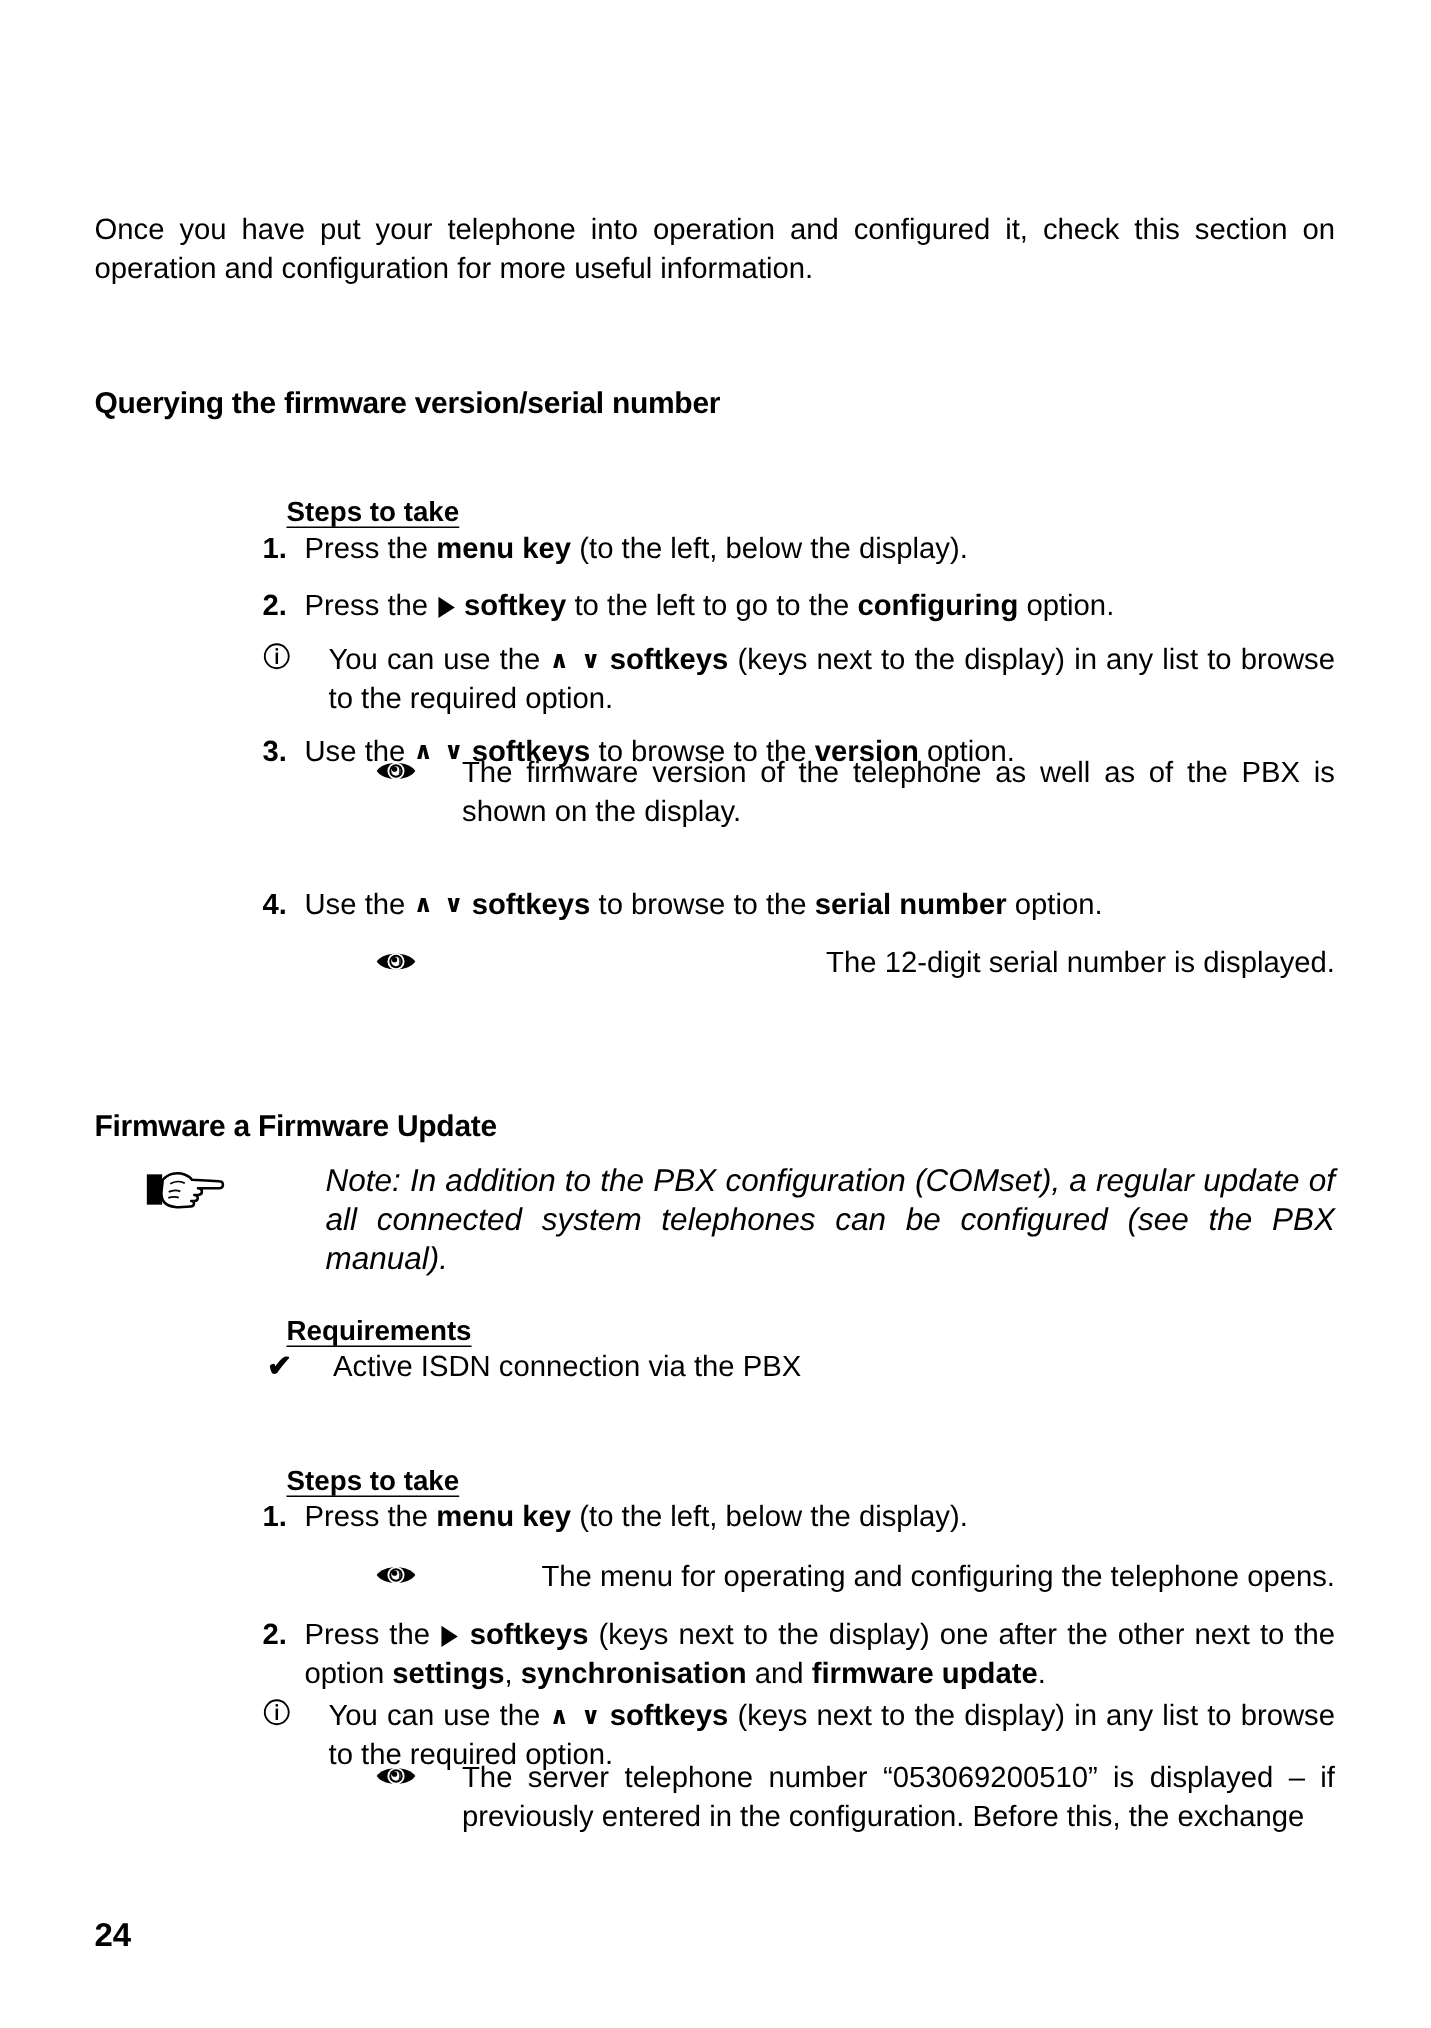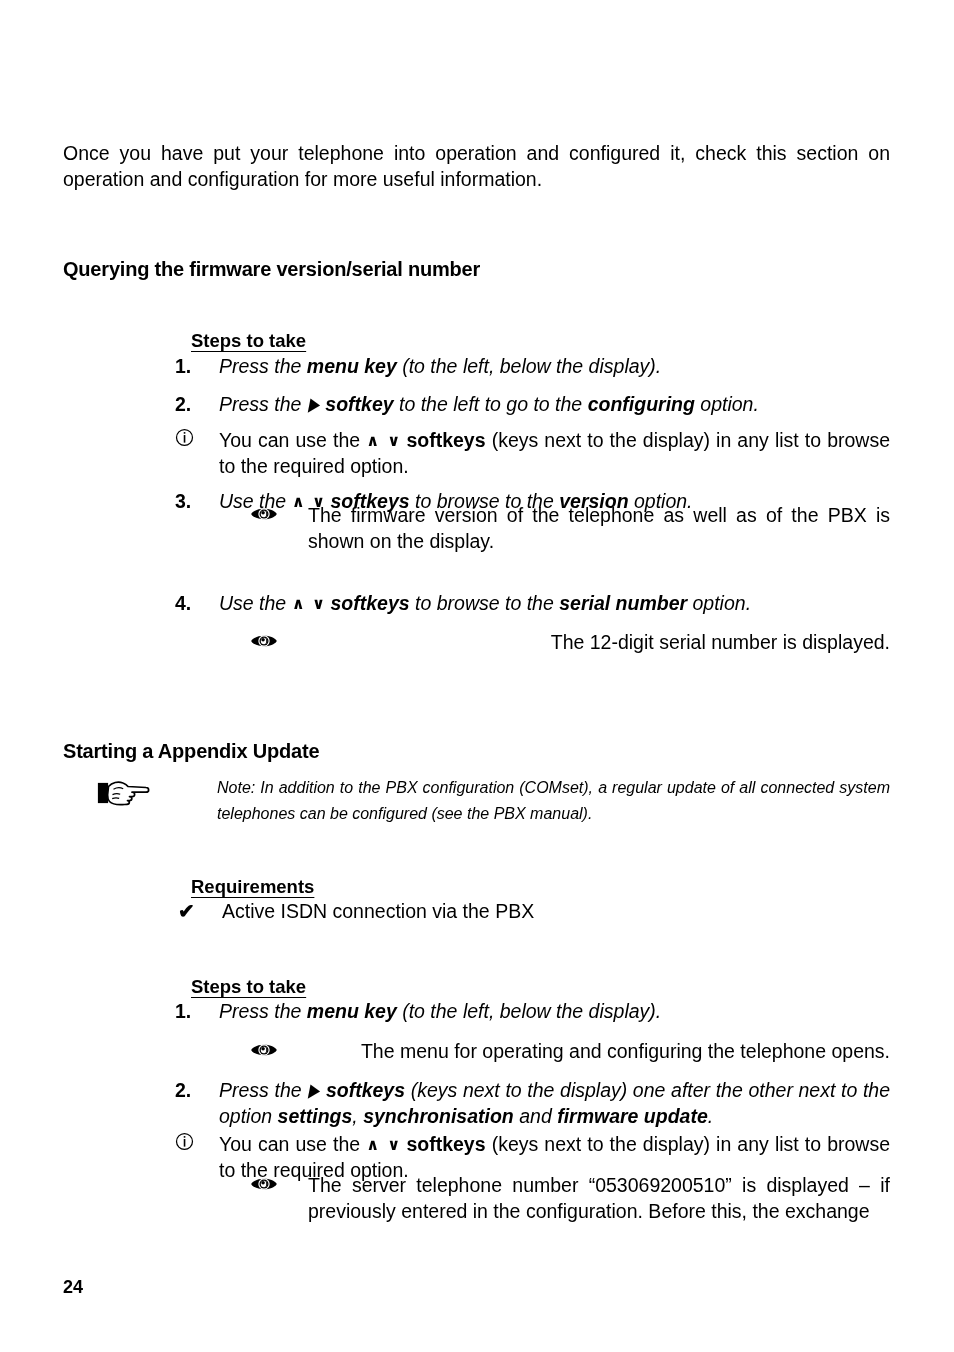--- a/index.html
+++ b/index.html
@@ -84,24 +84,23 @@
   .step .num {
     position: absolute;
     left: 0;
     top: 0;
     width: 32px;
     font-weight: bold;
     text-align: left;
   }
   .step .body {
     display: block;
-    margin-left: 44px;
-    text-align: justify;
-    text-justify: inter-word;
-    font-style: italic;
+    margin-left: 28px;
+    text-align: justify;
+    text-justify: inter-word;
   }
   .step.single .body { text-align: left; }
 
   
   .info-note {
     position: absolute;
     left: 175px;
     width: 715px;
     font-size: 19.5px;
     line-height: 26px;
@@ -141,21 +140,21 @@
     text-justify: inter-word;
   }
   .eye-note.single .body { text-align: right; }
 
   
   .hand-note {
     position: absolute;
     left: 96px;
     top: 775px;
     width: 794px;
-    font-size: 16px;
+    font-size: 21px;
     line-height: 26px;
   }
   .hand-note .icon-col {
     position: absolute;
     left: 0;
     top: 2px;
     width: 60px;
   }
   .hand-note .body {
     display: block;
@@ -208,21 +207,21 @@
   b, strong { font-weight: bold; }
 
   
   .icon-svg { display: block; }
 
   
   .page-number {
     position: absolute;
     left: 63px;
     top: 1277px;
-    font-size: 18px;
+    font-size: 22px;
     font-weight: bold;
   }
 </style>
 </head>
 <body>
 
 <div class="page">
 
 
   <p class="intro">Once you have put your telephone into operation and configured it, check this section on operation and configuration for more useful information.</p>
@@ -283,21 +282,21 @@
         <circle cx="15" cy="9.5" r="6.1" fill="#fff"></circle>
         <circle cx="15" cy="9.5" r="4.8" fill="#000"></circle>
         <circle cx="15" cy="9.5" r="3.4" fill="#fff"></circle>
         <path d="M15 6.1 a3.4 3.4 0 0 1 0 6.8 a2.4 3.4 0 0 0 0 -6.8 Z" fill="#000"></path>
         <circle cx="14.0" cy="8.2" r="1.9" fill="#000"></circle>
       </svg>
     </span>
     <span class="body">The 12-digit serial number is displayed.</span>
   </div>
 
-  <h1 class="section-heading" id="heading-firmware-update">Starting a Appendix Update</h1>
+  <h1 class="section-heading" id="heading-firmware-update">Firmware a Firmware Update</h1>
 
   <div class="hand-note">
     <span class="icon-col">
       <svg class="icon-svg" width="56" height="38" viewBox="0 0 56 38" aria-hidden="true">
         <rect x="2.5" y="6.5" width="9" height="19" fill="#000" stroke="#000" stroke-width="1.2"></rect>
         <path d="M12.5 9.5 C16 5.5 22 4 27 6 C30.5 7.3 32 9.5 32 9.5
                  L50 10.5 C53.5 10.6 53.5 15.2 50 15.2 L36 15.2
                  C39.5 15.2 39.5 19.6 36 19.6 L33.5 19.6
                  C36.6 19.6 36.6 23.6 33.5 23.6 L31.5 23.6
                  C34 23.6 34 27.2 31 27.3 C26 27.6 18 29.2 13.5 24.5

